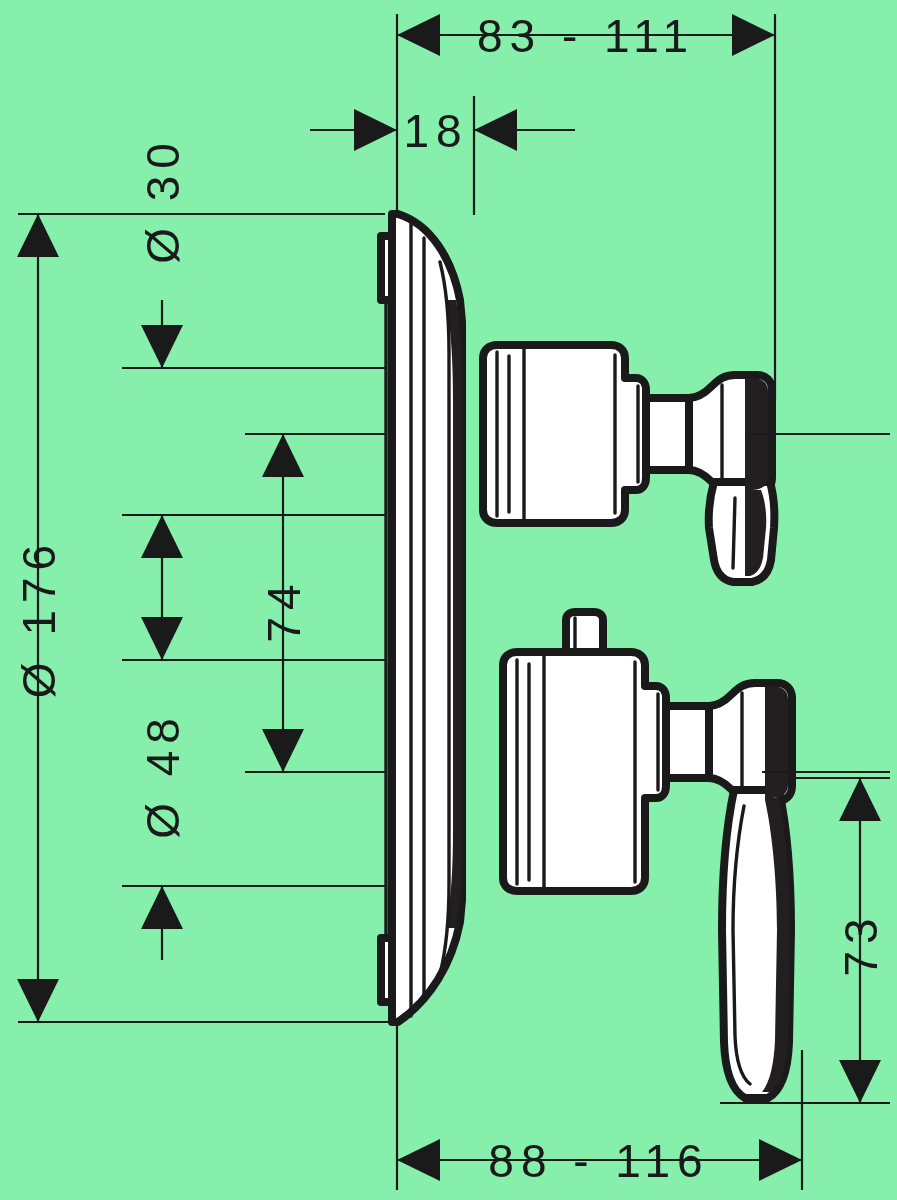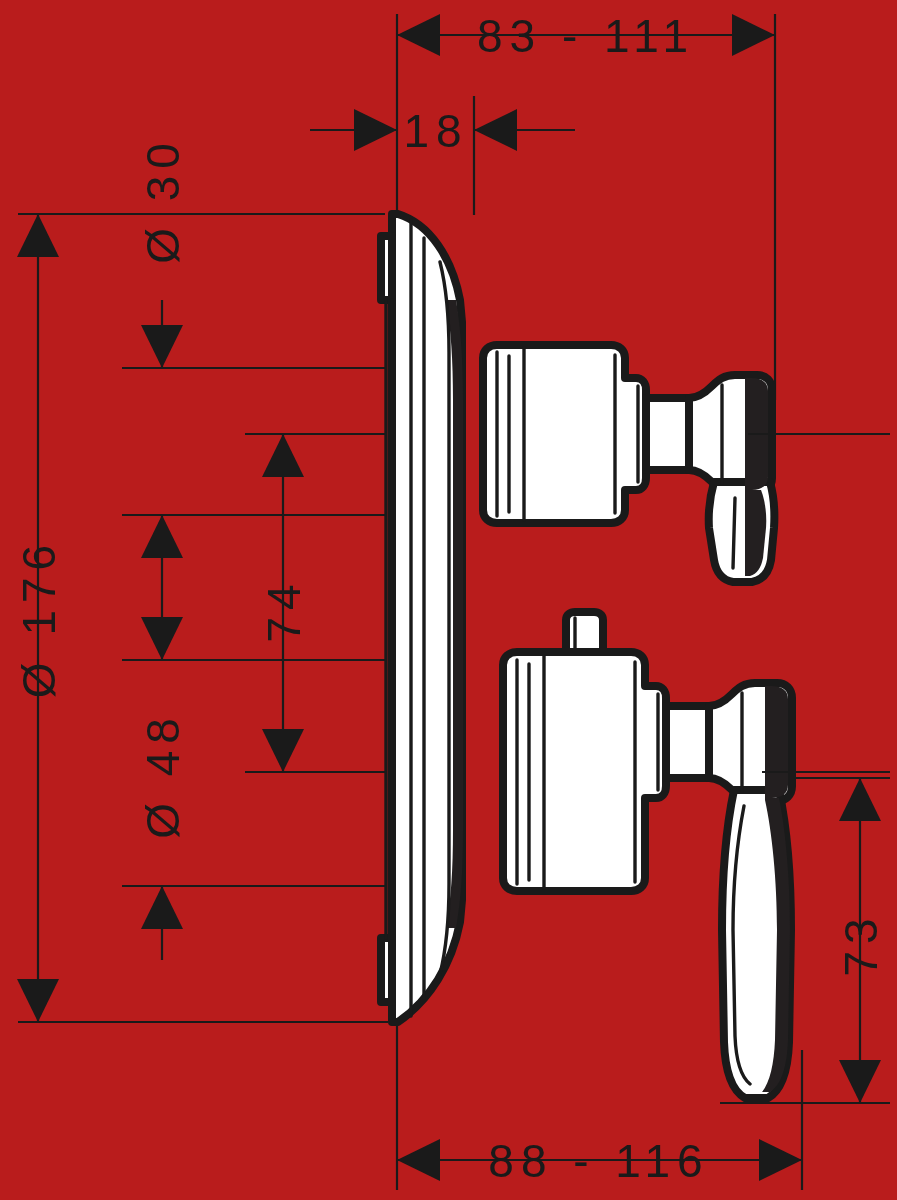--- a/index.html
+++ b/index.html
@@ -8,21 +8,21 @@
     padding: 0;
     background: #ffffff;
   }
   body {
     font-family: "Liberation Sans", sans-serif;
   }
   #drawing-root {
     position: relative;
     width: 897px;
     height: 1200px;
-    background: #b91c1c;
+    background: #86efac;
     overflow: hidden;
   }
   #drawing-svg {
     position: absolute;
     left: 0;
     top: 0;
     width: 897px;
     height: 1200px;
     display: block;
   }

